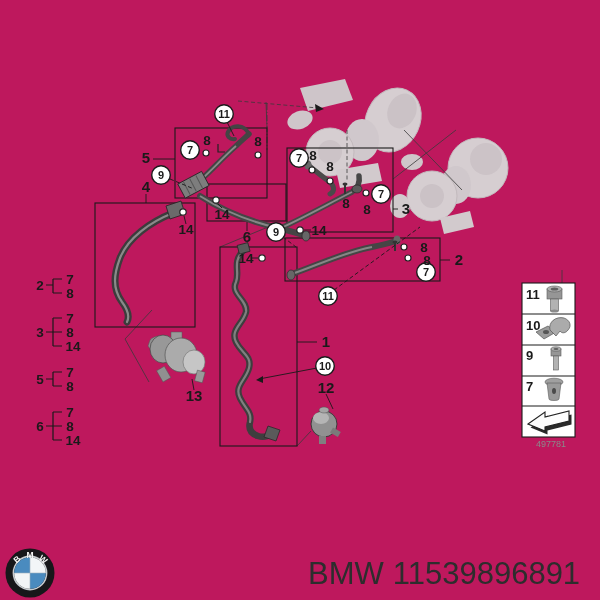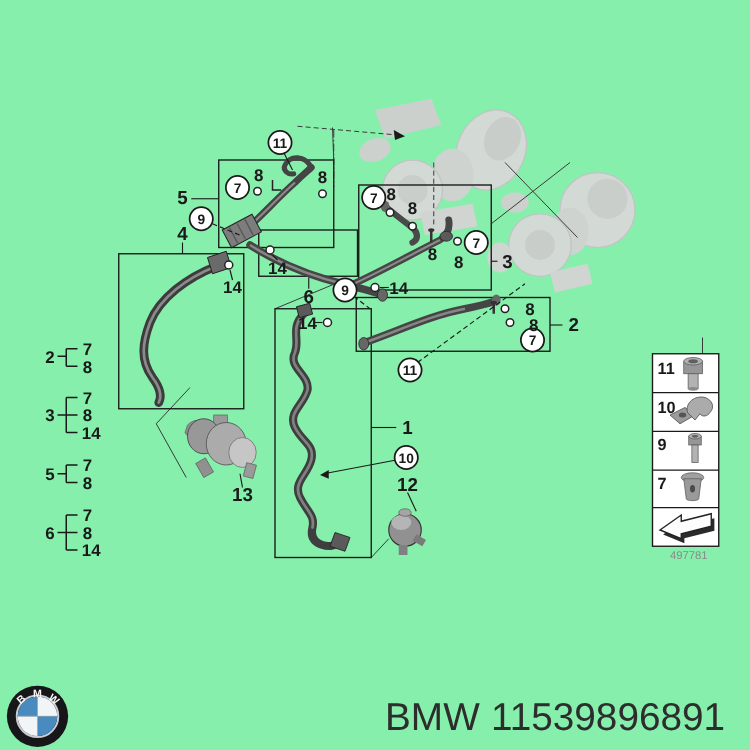--- a/index.html
+++ b/index.html
@@ -1,16 +1,16 @@
 <!DOCTYPE html>
 <html><head>
 <meta charset="utf-8">
 <style>
   html,body{margin:0;padding:0;background:#ffffff;}
-  .page{width:600px;height:600px;position:relative;background:#86efac;overflow:hidden;
+  .page{width:600px;height:600px;position:relative;background:#be185d;overflow:hidden;
         font-family:"Liberation Sans", sans-serif;}
   svg text{font-family:"Liberation Sans", sans-serif;}
   .callout-num{font-weight:bold;font-size:11px;fill:#1a1a1a;}
   .big-num{font-weight:bold;font-size:15px;fill:#1a1a1a;}
   .mid-num{font-weight:bold;font-size:13.5px;fill:#1a1a1a;}
   .legend-num{font-weight:bold;font-size:13px;fill:#1a1a1a;}
   .code{font-size:9px;fill:#8a8a8a;}
   .footer-text{font-size:31px;fill:#2d2d2d;}
   .logo-letter{font-weight:bold;font-size:8.5px;fill:#f5f5f5;}
 </style>

